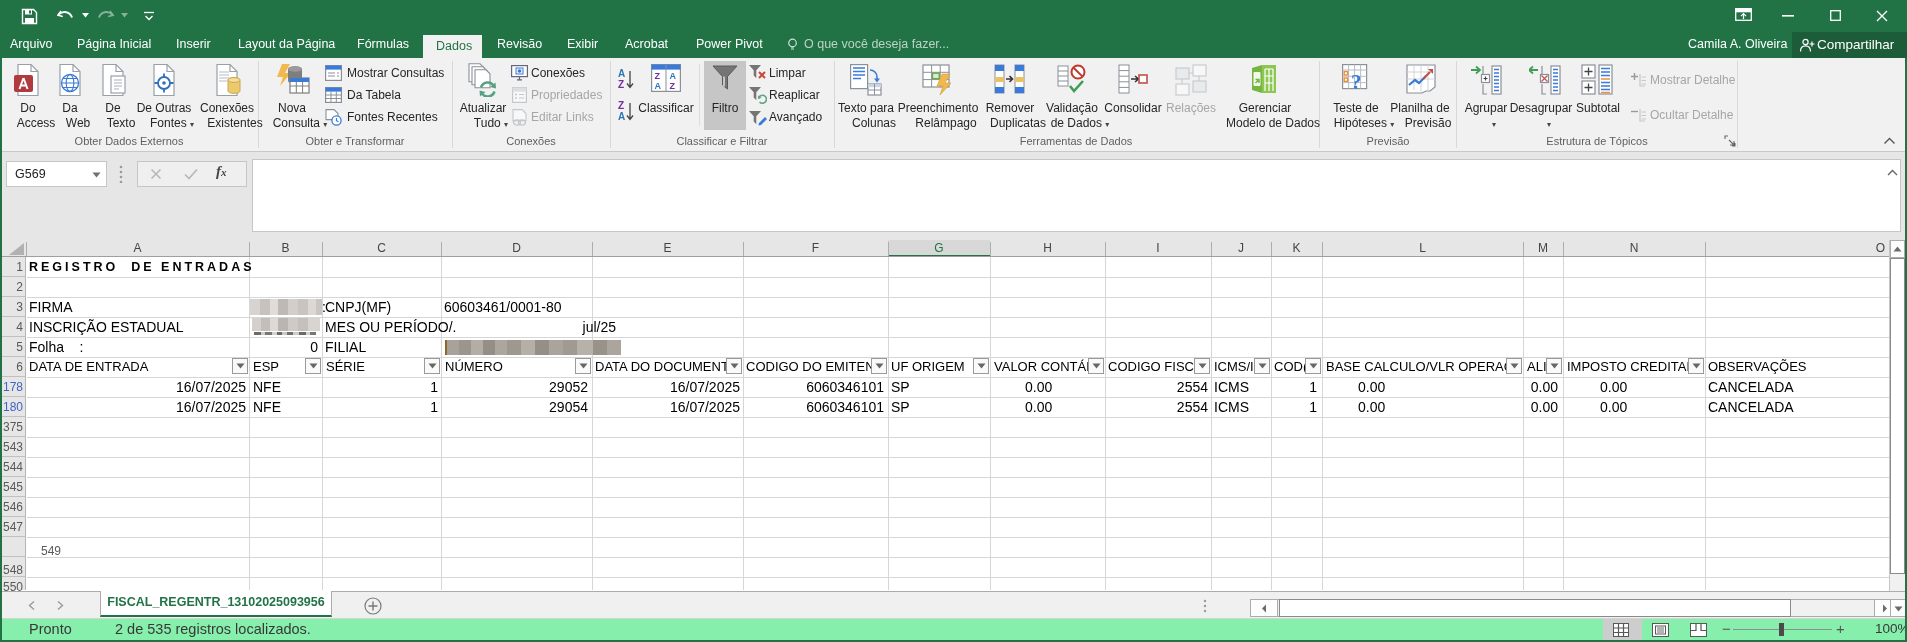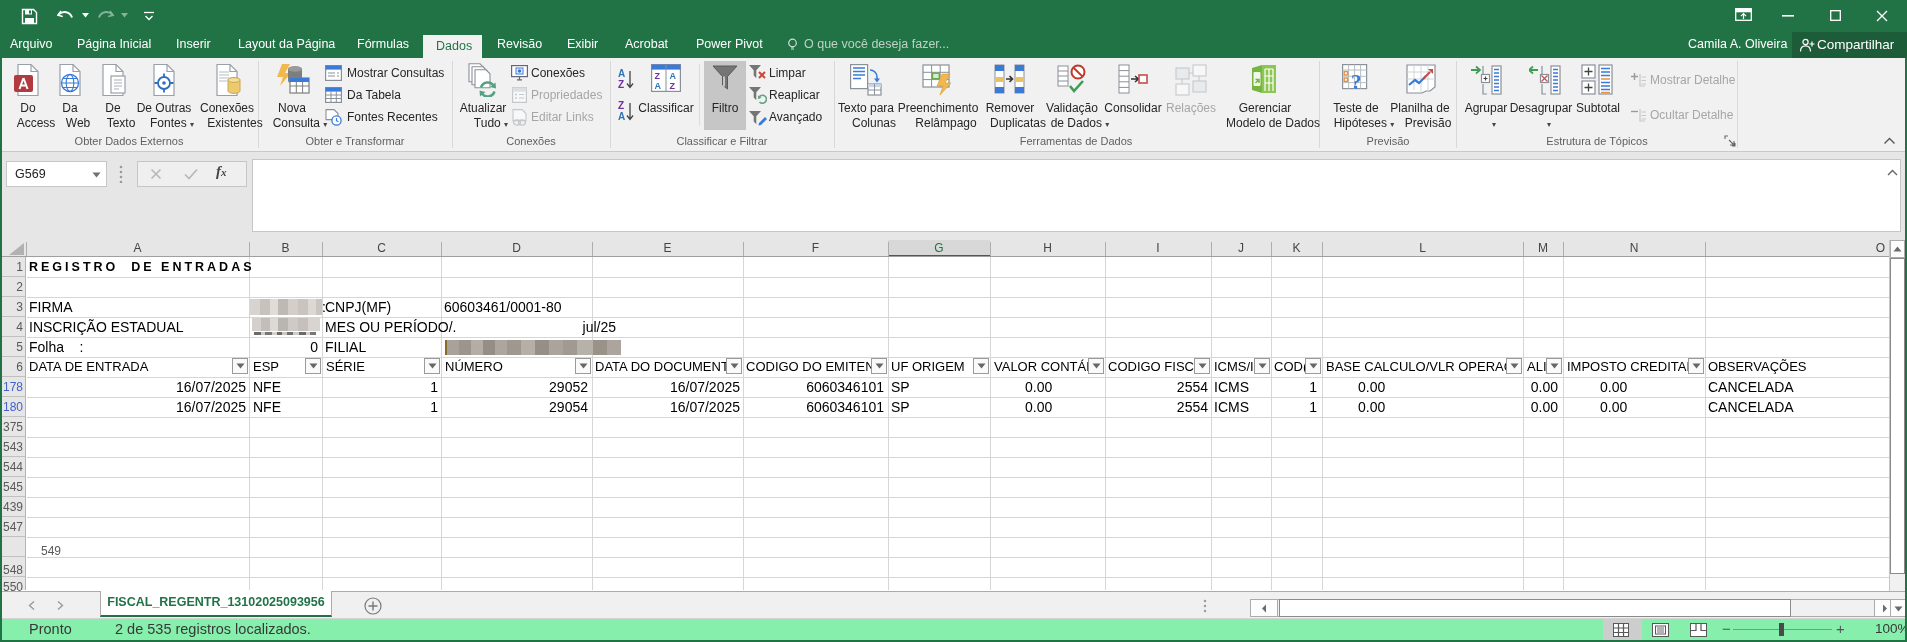--- a/index.html
+++ b/index.html
@@ -481,21 +481,21 @@
 <div class="rowhdr" style="top:157px;padding-right:3px;box-sizing:border-box; color:#4262c6;">180</div>
 <div class="abs" style="left:2px;top:176px;width:24px;height:1px;background:#c0c0c0;"></div>
 <div class="rowhdr" style="top:177px;padding-right:3px;box-sizing:border-box;">375</div>
 <div class="abs" style="left:2px;top:196px;width:24px;height:1px;background:#c0c0c0;"></div>
 <div class="rowhdr" style="top:197px;padding-right:3px;box-sizing:border-box;">543</div>
 <div class="abs" style="left:2px;top:216px;width:24px;height:1px;background:#c0c0c0;"></div>
 <div class="rowhdr" style="top:217px;padding-right:3px;box-sizing:border-box;">544</div>
 <div class="abs" style="left:2px;top:236px;width:24px;height:1px;background:#c0c0c0;"></div>
 <div class="rowhdr" style="top:237px;padding-right:3px;box-sizing:border-box;">545</div>
 <div class="abs" style="left:2px;top:256px;width:24px;height:1px;background:#c0c0c0;"></div>
-<div class="rowhdr" style="top:257px;padding-right:3px;box-sizing:border-box;">439</div>
+<div class="rowhdr" style="top:257px;padding-right:3px;box-sizing:border-box;">546</div>
 <div class="abs" style="left:2px;top:276px;width:24px;height:1px;background:#c0c0c0;"></div>
 <div class="rowhdr" style="top:277px;padding-right:3px;box-sizing:border-box;">547</div>
 <div class="abs" style="left:2px;top:296px;width:24px;height:1px;background:#c0c0c0;"></div>
 <div class="rowhdr" style="top:297px;padding-right:3px;box-sizing:border-box;margin-top:23px;">548</div>
 <div class="abs" style="left:2px;top:316px;width:24px;height:1px;background:#c0c0c0;"></div>
 <div class="rowhdr" style="top:301px;padding-right:3px;box-sizing:border-box;margin-left:38px;">549</div>
 <div class="abs" style="left:2px;top:336px;width:24px;height:1px;background:#c0c0c0;"></div>
 <div class="rowhdr" style="top:337px;padding-right:3px;box-sizing:border-box;">550</div>
 <div class="abs" style="left:2px;top:356px;width:24px;height:1px;background:#c0c0c0;"></div>
 <div class="abs" style="left:249px;top:17px;width:1px;height:333px;background:#d6d6d6;"></div>

